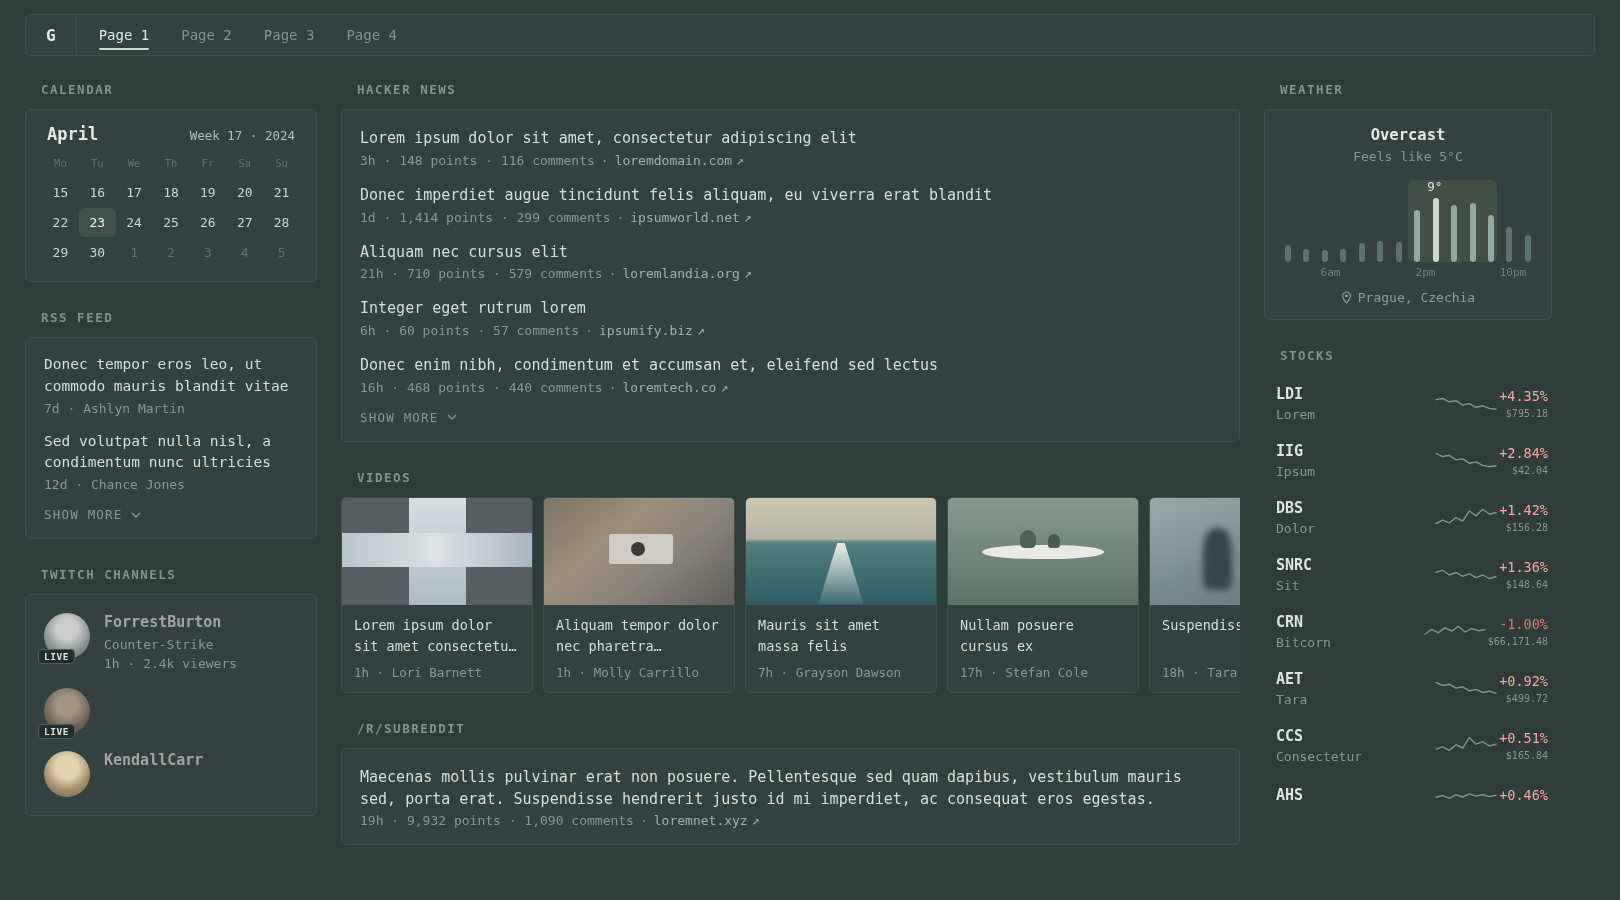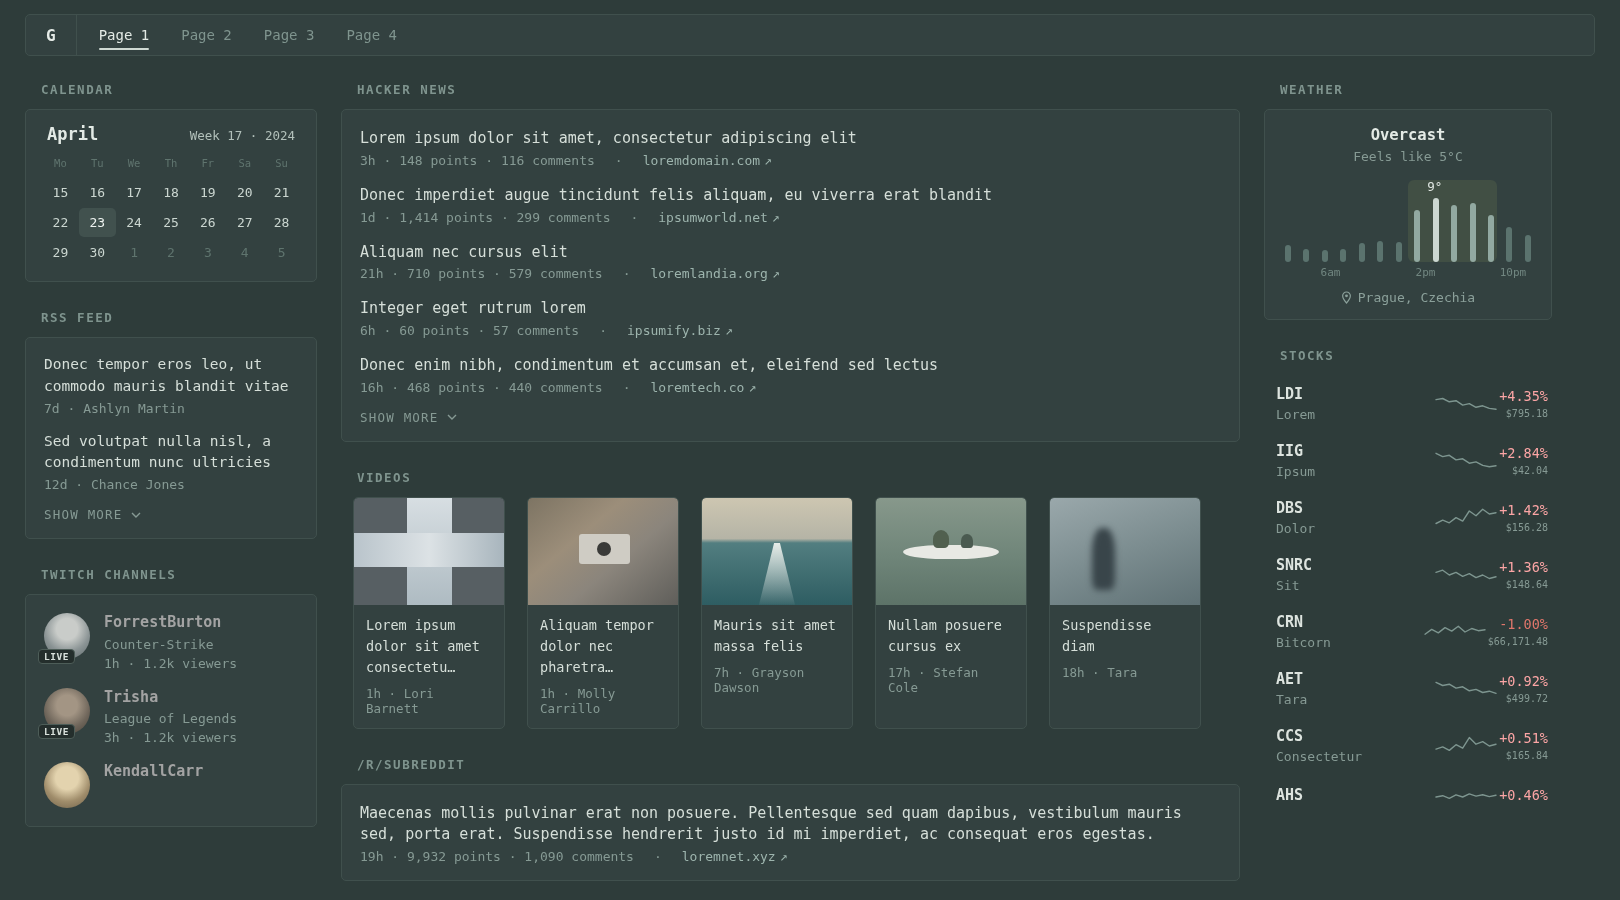--- a/index.html
+++ b/index.html
@@ -42,42 +42,42 @@
   .cal-cell.dim { color:#5f746e; }
   .cal-cell.selected { background:#41514e; color:#eef3f0; }
 
   
   .feed-card { padding:16px 18px; }
   .hn-card { padding:18px 18px 16px; }
   .feed-item + .feed-item { margin-top:15px; }
   .hn-item + .hn-item { margin-top:17px; }
   .item-title { display:block; color:#d6dfd9; font-size:14.5px; line-height:1.5; cursor:pointer; }
   .hn-item .item-title { font-size:15px; line-height:1.45; }
-  .item-meta { margin-top:3px; font-size:13px; color:#869a94; display:flex; align-items:center; gap:20px; flex-wrap:wrap; }
+  .item-meta { margin-top:3px; font-size:13px; color:#869a94; display:flex; align-items:center; gap:6px; flex-wrap:wrap; }
   .item-domain { color:#9db4ad; cursor:pointer; display:inline-flex; align-items:center; gap:4px;
                  font-family:"DejaVu Sans Mono","DejaVu Sans",monospace; }
   .show-more { margin-top:15px; background:none; border:none; color:#869a94; font:inherit; font-size:12.5px;
                letter-spacing:1.2px; display:flex; align-items:center; gap:8px; cursor:pointer; padding:0; }
   .chev { stroke:#869a94; }
 
   
   .tw-card { padding:18px; display:flex; flex-direction:column; gap:17px; }
   .tw-item { display:flex; gap:14px; align-items:flex-start; cursor:pointer; }
   .avatar { width:46px; height:46px; border-radius:50%; position:relative; flex:none; }
   .avatar-1 { background:radial-gradient(circle at 50% 35%, #c9ccc9 0 28%, #8b9495 60%, #5c6769 100%); }
   .avatar-2 { background:radial-gradient(circle at 50% 38%, #a39584 0 28%, #6e655a 62%, #473f36 100%); }
   .avatar-3 { background:radial-gradient(circle at 50% 35%, #e3d3ae 0 30%, #a08d6b 62%, #6d5f49 100%); }
   .live-badge { position:absolute; left:-6px; bottom:-5px; background:#242e2c; border:1px solid #4d5d58;
                 color:#d9e1dc; font-size:9.5px; font-weight:bold; letter-spacing:.5px; padding:1px 5px; border-radius:4px; }
   .tw-name { font-size:15px; font-weight:bold; color:#a3a3a3; display:block; line-height:1.3; }
   .tw-game, .tw-meta { font-size:13px; margin-top:4px; }
 
   
   .video-row { display:flex; gap:10px; overflow:hidden; }
-  .video-card { width:152px; flex:none; overflow:hidden; cursor:pointer;margin-left:12px; }
+  .video-card { width:192px; flex:none; overflow:hidden; cursor:pointer; }
   .thumb { height:107px; border-radius:4px 4px 0 0; position:relative; overflow:hidden; }
   .thumb-1 { background:#575f63; }
   .thumb-1::before { content:""; position:absolute; left:35%; top:0; bottom:0; width:30%;
                      background:linear-gradient(180deg,#d7dee2,#aebbc2); }
   .thumb-1::after { content:""; position:absolute; top:33%; left:0; right:0; height:32%;
                     background:linear-gradient(90deg,#b9c4cb,#dce2e5 50%,#a8b5bd); }
   .thumb-2 { background:linear-gradient(140deg,#7d7463 0%,#9c8e7a 35%,#8b857c 60%,#5f5e5a 100%); }
   .thumb-2::before { content:""; position:absolute; left:34%; top:34%; width:34%; height:28%;
                      background:#cfccc4; border-radius:3px; }
   .thumb-2::after { content:""; position:absolute; left:46%; top:41%; width:14px; height:14px;
@@ -210,31 +210,26 @@
       <div class="widget">
         <h2 class="wtitle">TWITCH CHANNELS</h2>
         <div class="card tw-card">
           <div class="tw-item">
             <div class="avatar avatar-1">
               <span class="live-badge">LIVE</span>
             </div>
             <div>
               <a class="tw-name">ForrestBurton</a>
               <div class="tw-game muted">Counter-Strike</div>
-              <div class="tw-meta muted">1h · 1.2k viewers</div>
+              <div class="tw-meta muted">1h · 2.4k viewers</div>
             </div>
           </div>
           <div class="tw-item">
             <div class="avatar avatar-2">
               <span class="live-badge">LIVE</span>
-            </div>
-            <div>
-              <a class="tw-name">Trisha</a>
-              <div class="tw-game muted">League of Legends</div>
-              <div class="tw-meta muted">3h · 1.2k viewers</div>
             </div>
           </div>
           <div class="tw-item">
             <div class="avatar avatar-3"></div>
             <div>
               <a class="tw-name">KendallCarr</a>
             </div>
           </div>
         </div>
       </div>

